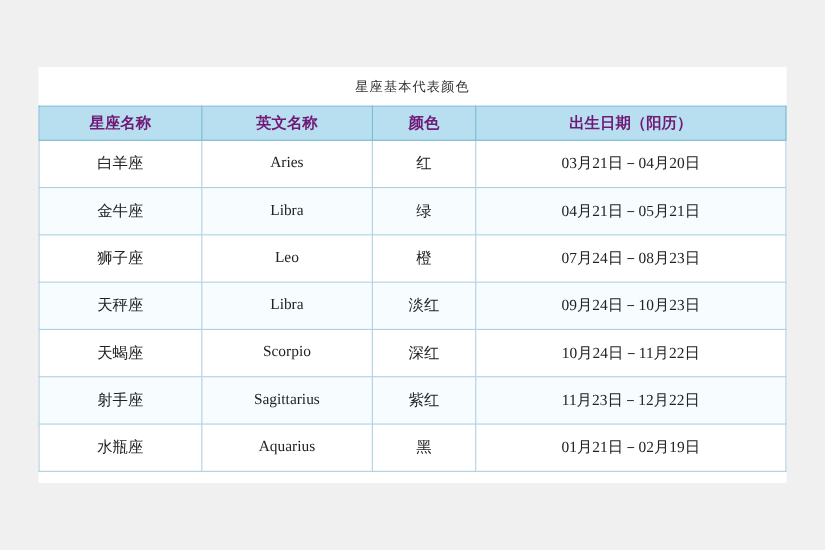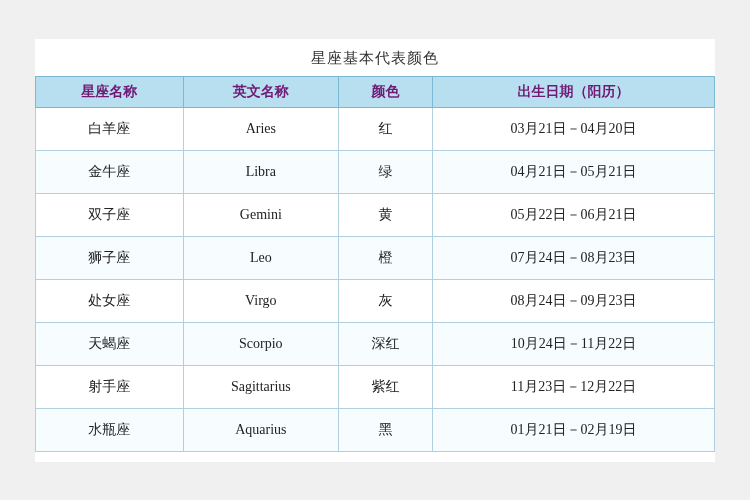--- a/index.html
+++ b/index.html
@@ -13,21 +13,21 @@
       font-family: "SimSun", "宋体", serif;
       font-size: 14px;
     }
     .container {
       background: #fff;
       width: 680px;
       padding: 10px 0;
     }
     .page-title {
       text-align: center;
-      font-size: 15px;
+      font-size: 12px;
       color: #333;
       margin-bottom: 8px;
       letter-spacing: 1px;
     }
     table {
       width: 100%;
       border-collapse: collapse;
     }
     thead tr {
       background-color: #b8dff0;
@@ -73,36 +73,30 @@
           <td>红</td>
           <td>03月21日－04月20日</td>
         </tr>
         <tr>
           <td>金牛座</td>
           <td>Libra</td>
           <td>绿</td>
           <td>04月21日－05月21日</td>
         </tr>
         <tr>
-          <td>双子座</td>
-          <td>Gemini</td>
-          <td>黄</td>
-          <td>05月22日－06月21日</td>
-        </tr>
-        <tr>
           <td>狮子座</td>
           <td>Leo</td>
           <td>橙</td>
           <td>07月24日－08月23日</td>
         </tr>
         <tr>
-          <td>处女座</td>
-          <td>Virgo</td>
-          <td>灰</td>
-          <td>08月24日－09月23日</td>
+          <td>天秤座</td>
+          <td>Libra</td>
+          <td>淡红</td>
+          <td>09月24日－10月23日</td>
         </tr>
         <tr>
           <td>天蝎座</td>
           <td>Scorpio</td>
           <td>深红</td>
           <td>10月24日－11月22日</td>
         </tr>
         <tr>
           <td>射手座</td>
           <td>Sagittarius</td>

